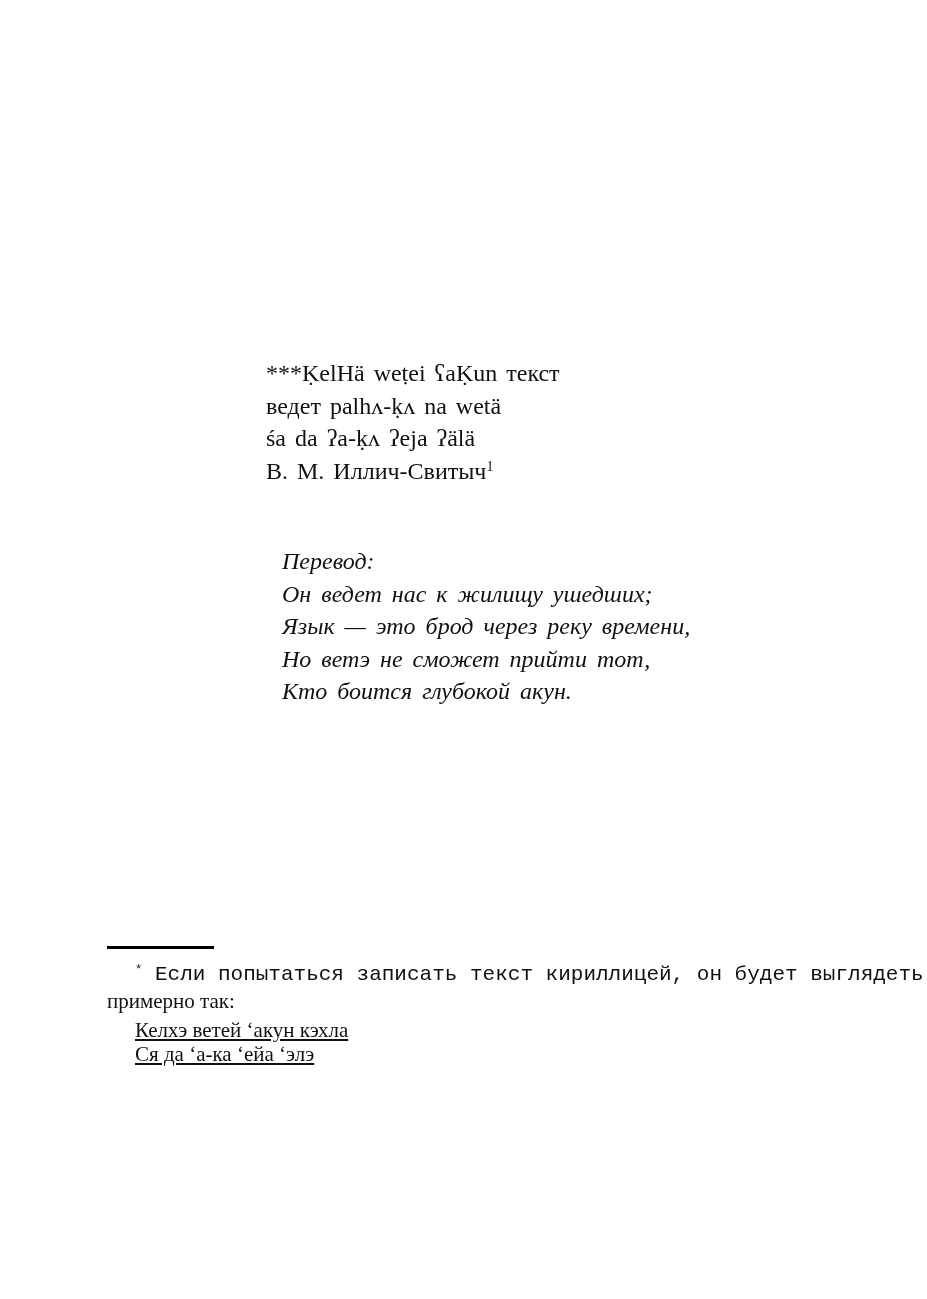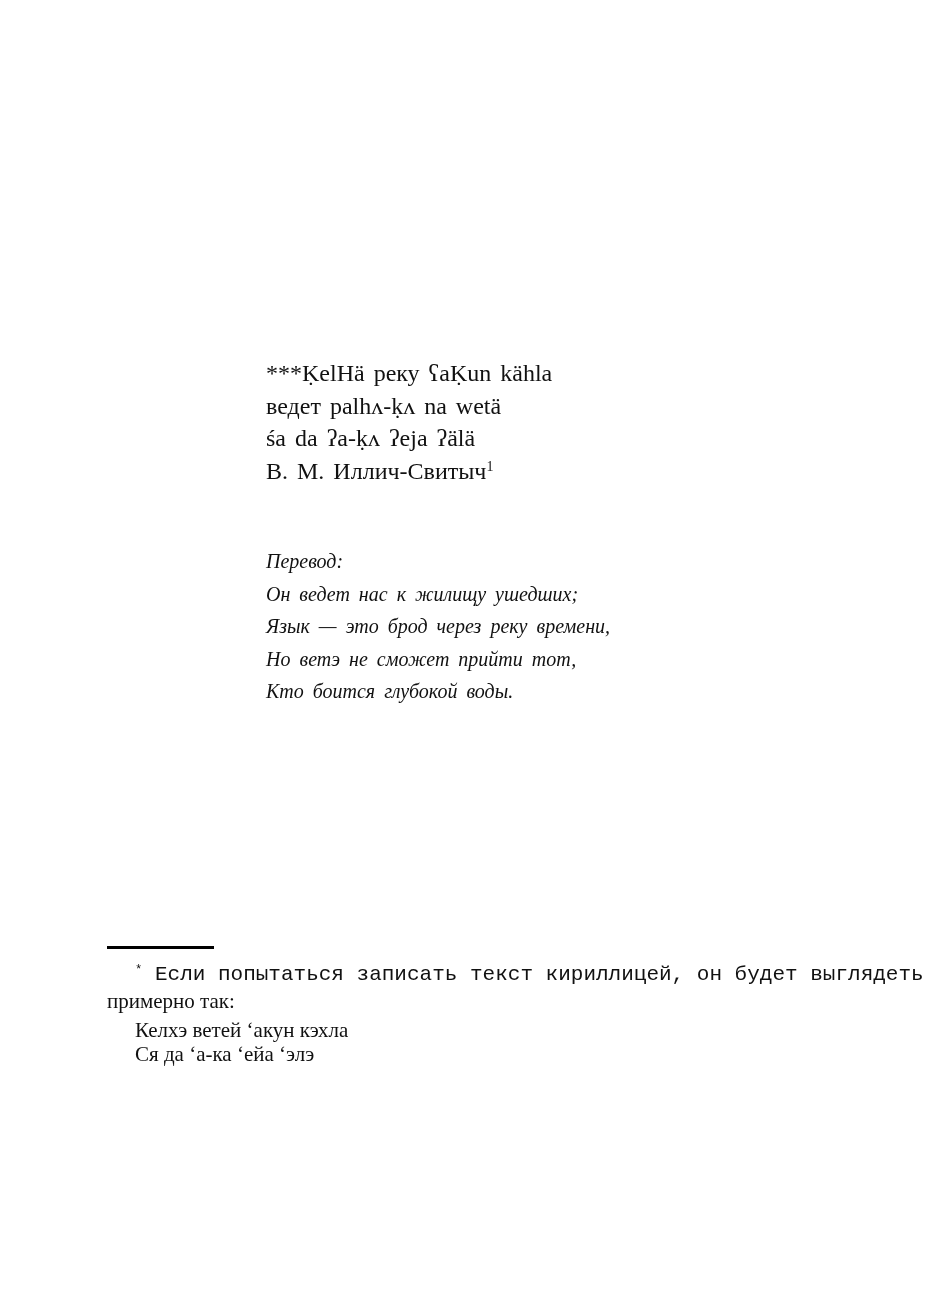--- a/index.html
+++ b/index.html
@@ -24,23 +24,23 @@
     left: 266px;
     top: 357px;
     font-size: 24px;
     line-height: 32.5px;
     white-space: nowrap;
     word-spacing: 3px;
   }
   
   .translation {
     position: absolute;
-    left: 266px;
+    left: 282px;
     top: 545px;
-    font-size: 20px;
+    font-size: 24px;
     line-height: 32.5px;
     font-style: italic;
     white-space: nowrap;
     word-spacing: 4px;
   }
   
   .footnote {
     position: absolute;
     left: 107px;
     top: 946px;
@@ -61,48 +61,49 @@
     white-space: nowrap;
     font-family: Liberation Mono, monospace;
   }
   .fn-p2 {
     line-height: 27px;
   }
   .fn-verse {
     margin-left: 28px;
     margin-top: 3px;
     line-height: 24px;
+    text-decoration: underline;
   }
   .fn-verse .line { white-space: nowrap; }
   sup {
     font-size: 58%;
     vertical-align: baseline;
     position: relative;
     top: -0.55em;
     line-height: 0;
   }
 </style>
 </head>
 <body>
 
 <div class="page">
 
   <div class="poem">
-    <div class="line">***ḲelHä реку ʕaḲun kähla</div>
+    <div class="line">***ḲelHä weṭei ʕaḲun текст</div>
     <div class="line">ведет palhʌ-ḳʌ na wetä</div>
     <div class="line">śa da ʔa-ḳʌ ʔeja ʔälä</div>
     <div class="line"><span>В. М. Иллич-Свитыч</span><sup>1</sup></div>
   </div>
 
   <div class="translation">
     <div class="line">Перевод:</div>
     <div class="line">Он ведет нас к жилищу ушедших;</div>
     <div class="line">Язык — это брод через реку времени,</div>
     <div class="line">Но ветэ не сможет прийти тот,</div>
-    <div class="line">Кто боится глубокой воды.</div>
+    <div class="line">Кто боится глубокой акун.</div>
   </div>
 
   <div class="footnote">
     <div class="fn-rule"></div>
     <div class="fn-p1"><sup>*</sup> <span>Если попытаться записать текст кириллицей, он будет выглядеть</span></div>
     <div class="fn-p2">примерно так:</div>
     <div class="fn-verse">
       <div class="line">Келхэ ветей ‘акун кэхла</div>
       <div class="line">Ся да ‘а-ка ‘ейа ‘элэ</div>
     </div>

